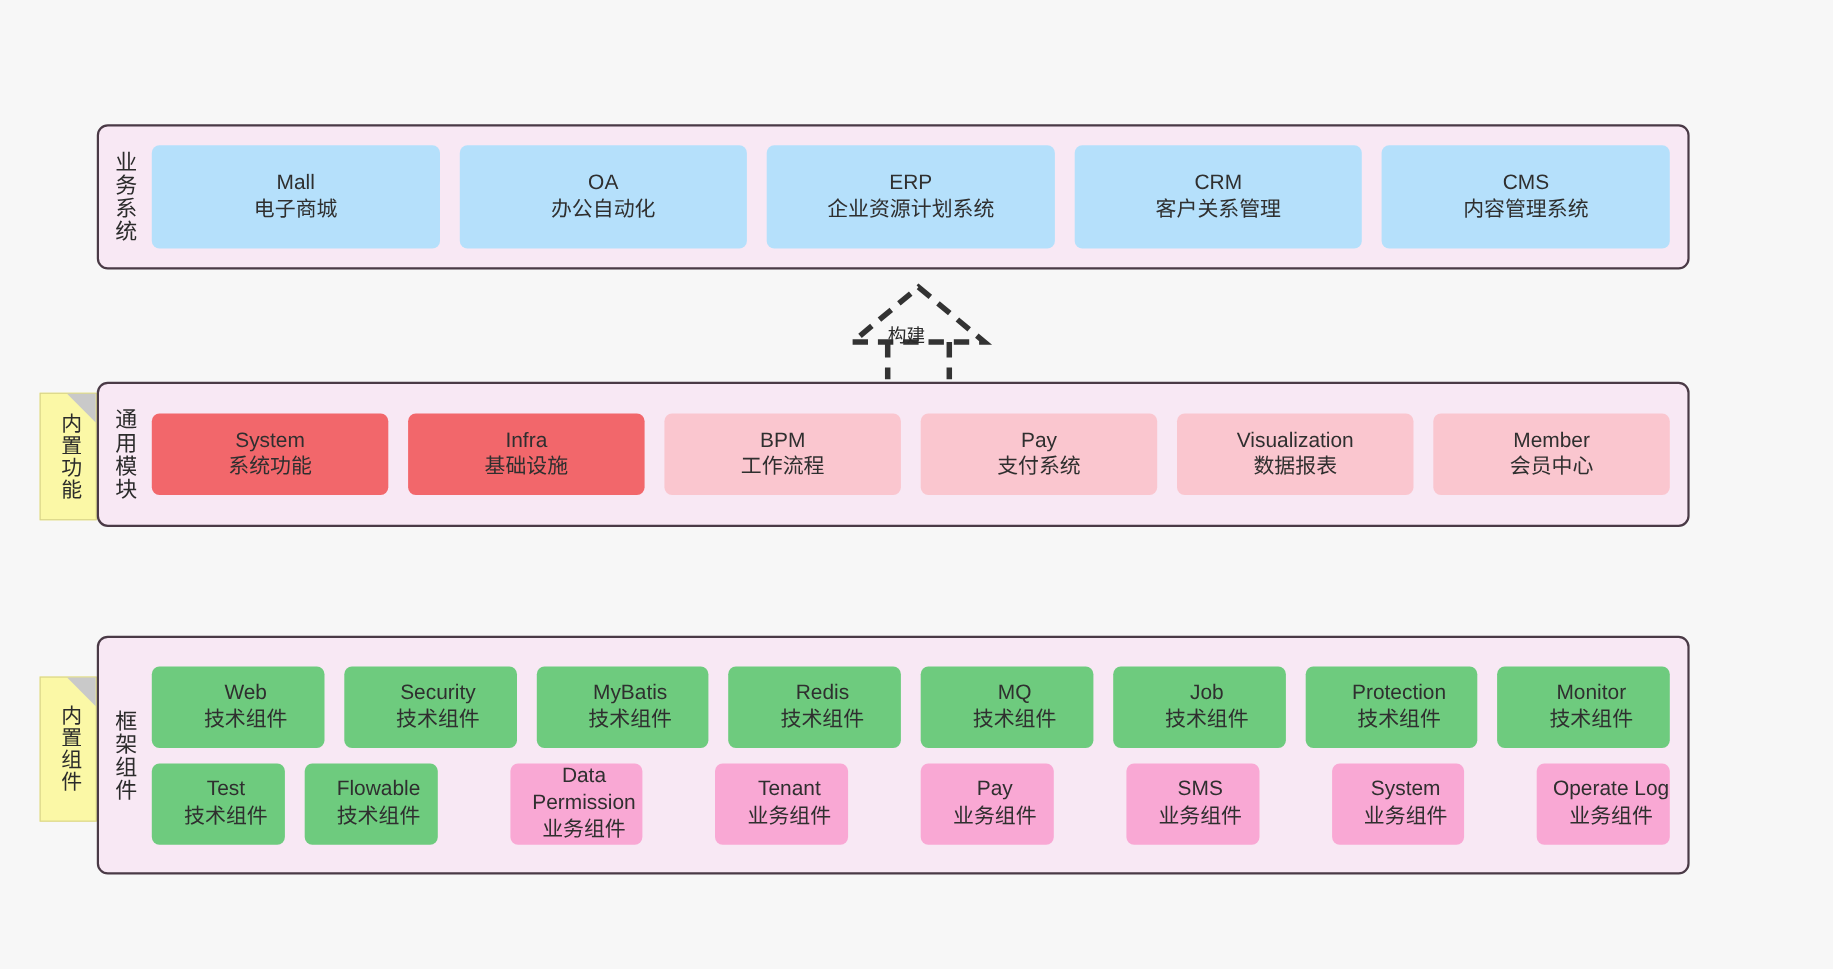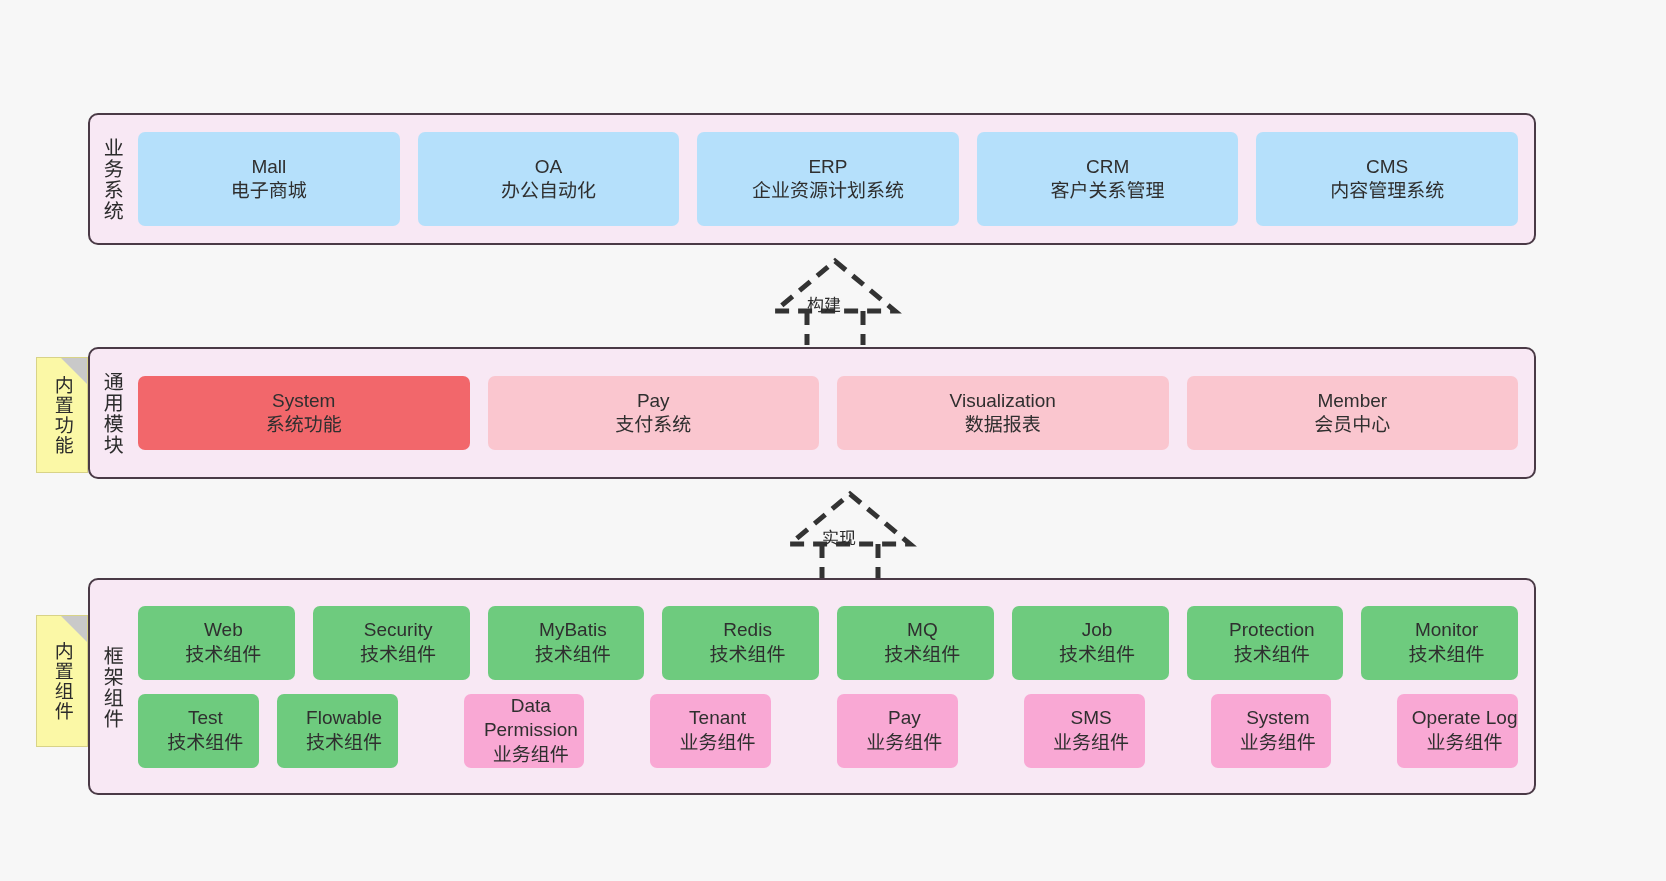--- a/index.html
+++ b/index.html
@@ -192,49 +192,49 @@
   <div class="layer" id="layer-modules" style="left:88px; top:347px; width:1448px; height:132px;">
     <div class="layer-title">通用模块</div>
     <div class="layer-body">
       <div class="node-row row-modules">
 
         <div class="node red">
           <span class="n-title">System</span>
           <span class="n-sub">系统功能</span>
         </div>
 
-
+        <div class="node red">
+          <span class="n-title">Infra</span>
+          <span class="n-sub">基础设施</span>
+        </div>
+
+        <div class="node pink">
+          <span class="n-title">BPM</span>
+          <span class="n-sub">工作流程</span>
+        </div>
 
         <div class="node pink">
           <span class="n-title">Pay</span>
           <span class="n-sub">支付系统</span>
         </div>
 
         <div class="node pink">
           <span class="n-title">Visualization</span>
           <span class="n-sub">数据报表</span>
         </div>
 
         <div class="node pink">
           <span class="n-title">Member</span>
           <span class="n-sub">会员中心</span>
         </div>
 
       </div>
     </div>
   </div>
 
-  <div class="arrow" style="left:770px; top:488px; width:160px; height:90px;">
-    <svg width="160" height="90" viewBox="0 0 160 90">
-      <path d="M 80 6 L 140 56 L 20 56 Z" fill="none" stroke="#333333" stroke-width="5" stroke-dasharray="14,9" stroke-linejoin="miter"></path>
-      <line x1="52" y1="56" x2="52" y2="90" stroke="#333333" stroke-width="5" stroke-dasharray="14,9"></line>
-      <line x1="108" y1="56" x2="108" y2="90" stroke="#333333" stroke-width="5" stroke-dasharray="14,9"></line>
-    </svg>
-    <span class="arrow-label" style="left:52px; top:36px;">实现</span>
-  </div>
 
   <div class="sticky" id="sticky-framework" style="left:36px; top:615px; width:52px; height:132px;">
     <span class="fold"></span>
     <span>内置组件</span>
   </div>
 
   <div class="layer" id="layer-framework" style="left:88px; top:578px; width:1448px; height:217px;">
     <div class="layer-title">框架组件</div>
     <div class="layer-body">
 

